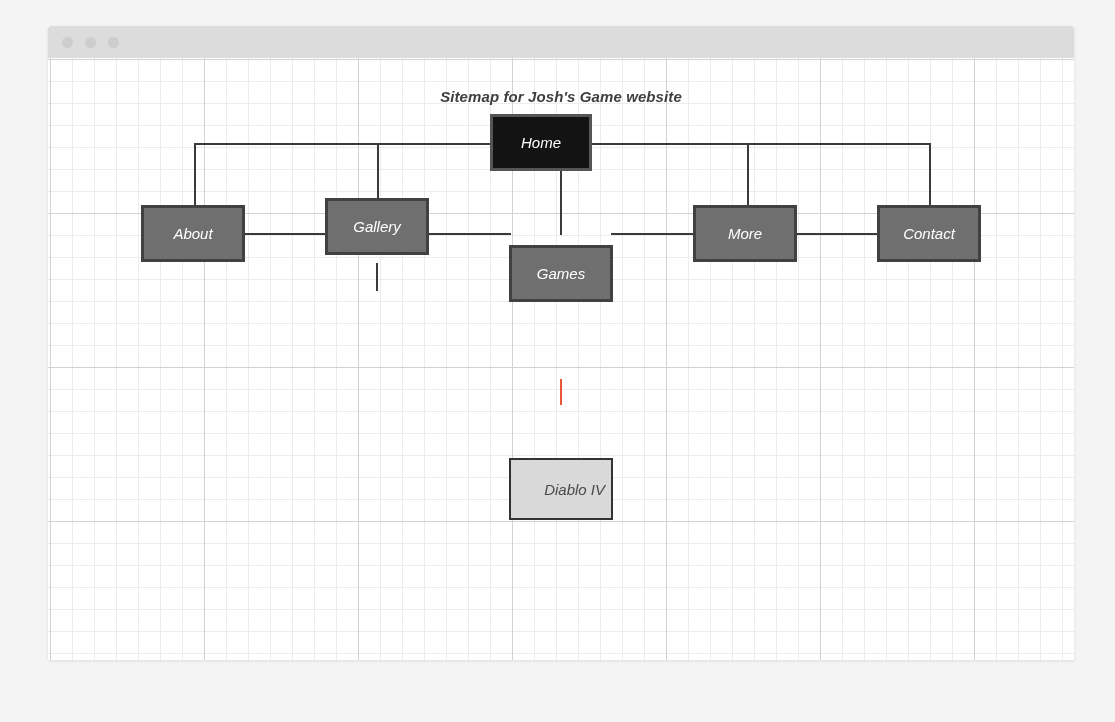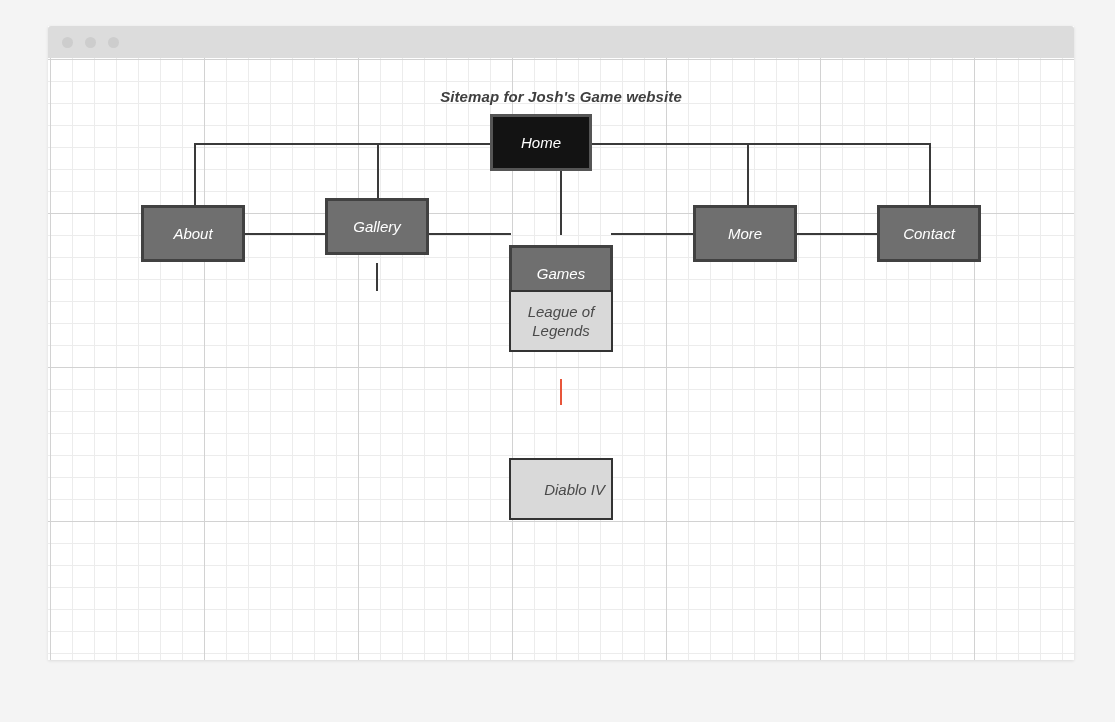--- a/index.html
+++ b/index.html
@@ -176,23 +176,20 @@
 
       <div class="node level2" style="left:829px; top:147px; width:104px; height:57px;">
         <span>Contact</span>
       </div>
 
       <div class="node level2" style="left:645px; top:147px; width:104px; height:57px;">
         <span>More</span>
       </div>
 
 
-      <div class="node level3" style="left:461px; top:232px; width:104px; height:62px;">
-        <span>League of Legends</span>
-      </div>
 
 
       <div class="node level3" style="left:461px; top:400px; width:104px; height:62px;justify-content:flex-end;">
         <span>Diablo IV</span>
       </div>
 
     </div>
   </div>
 </div>
 

